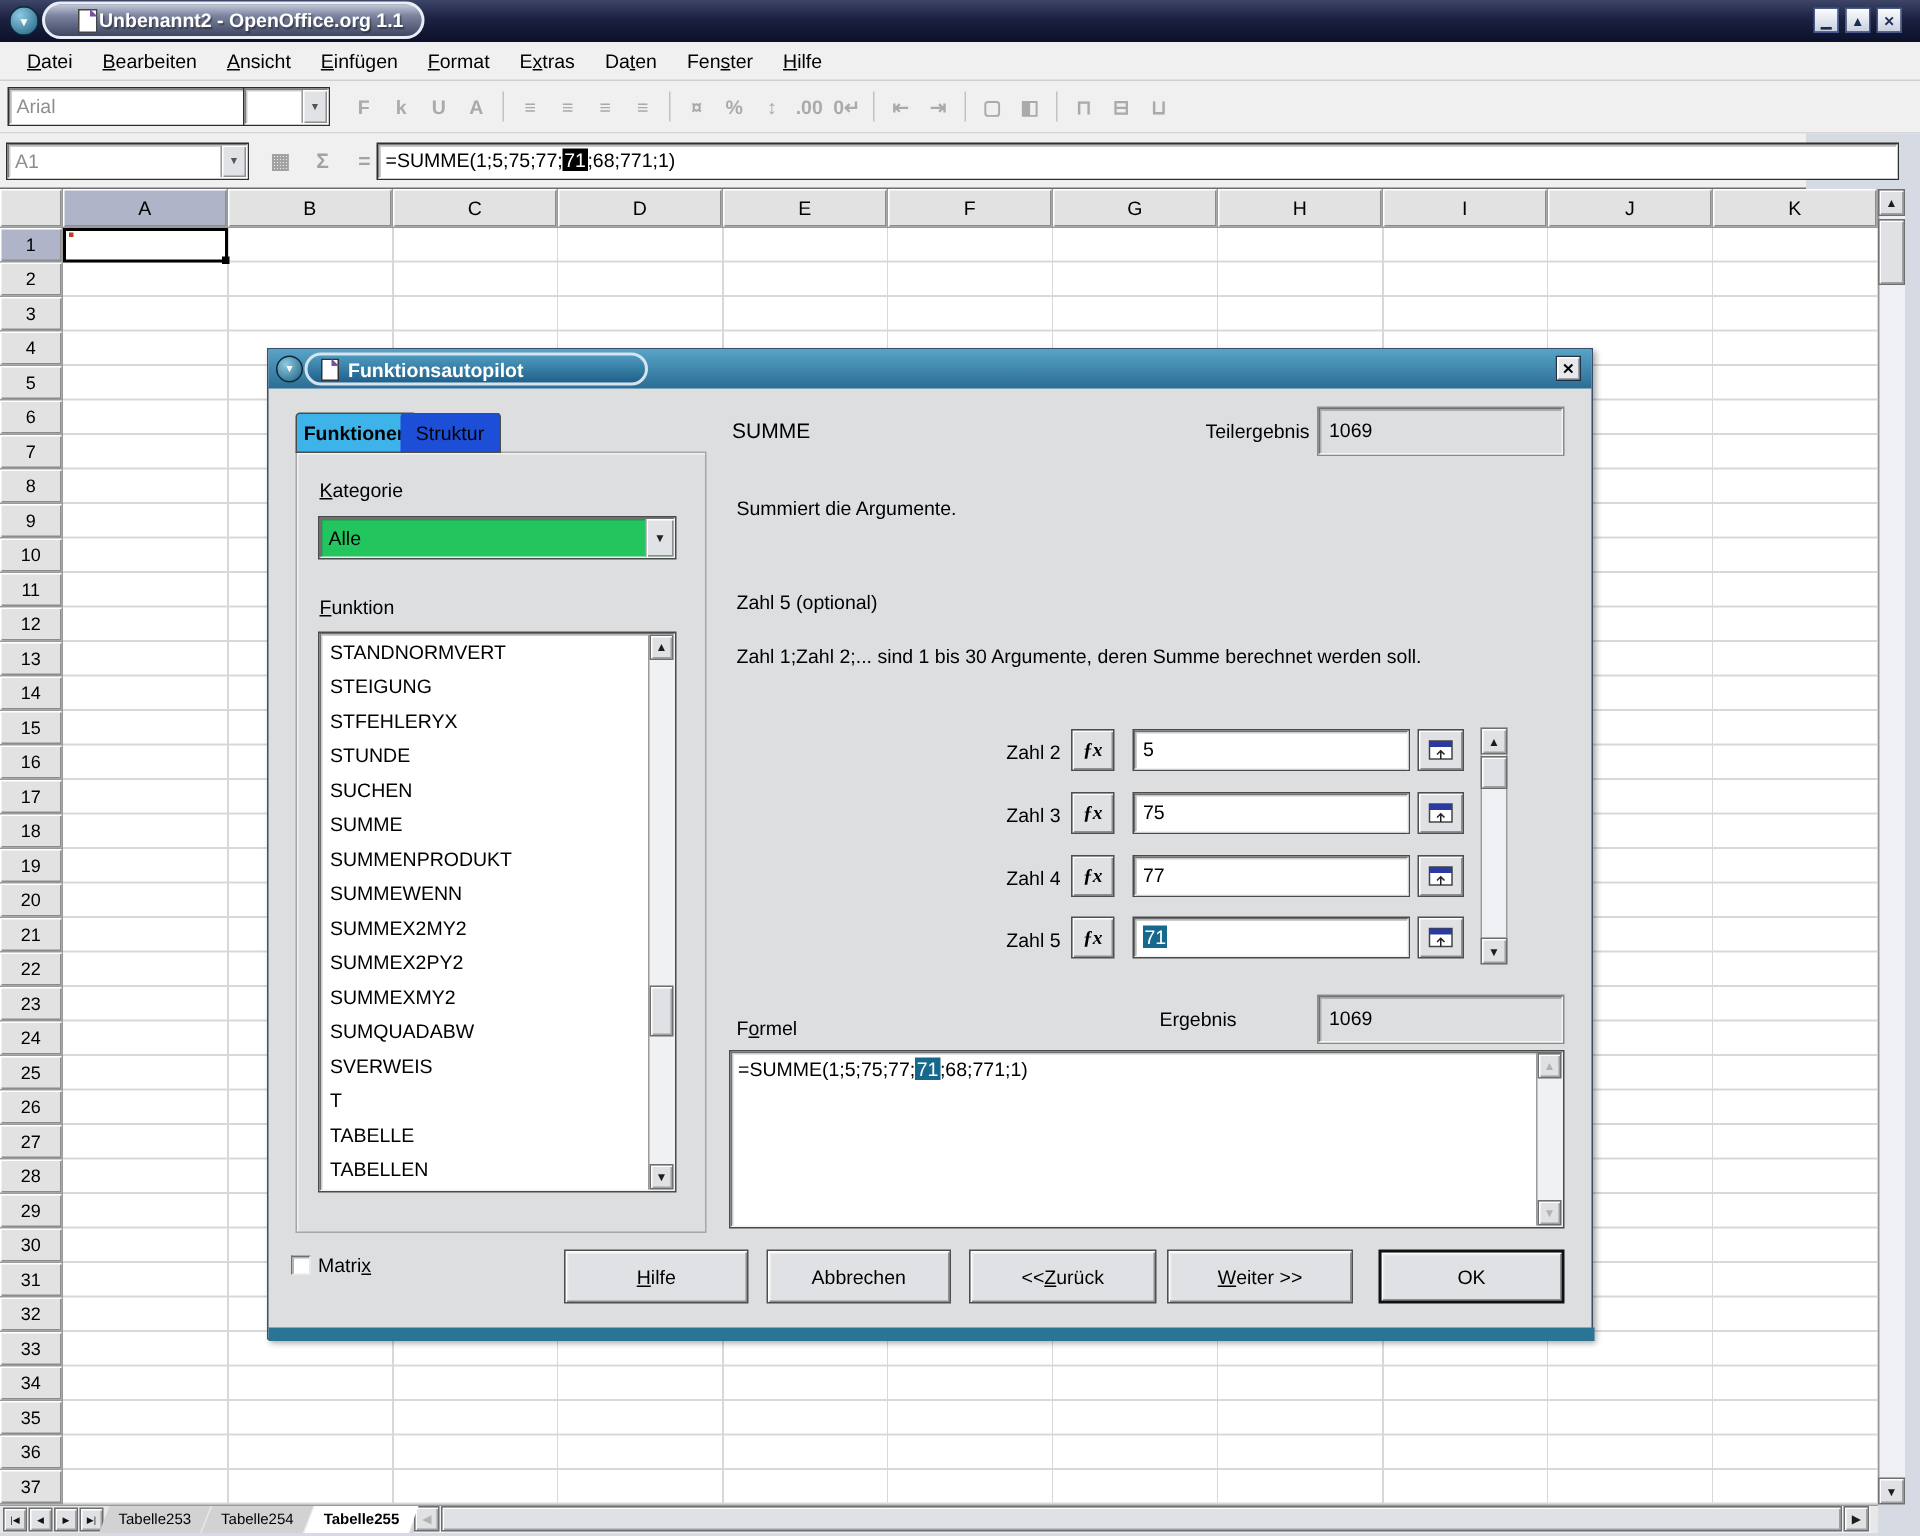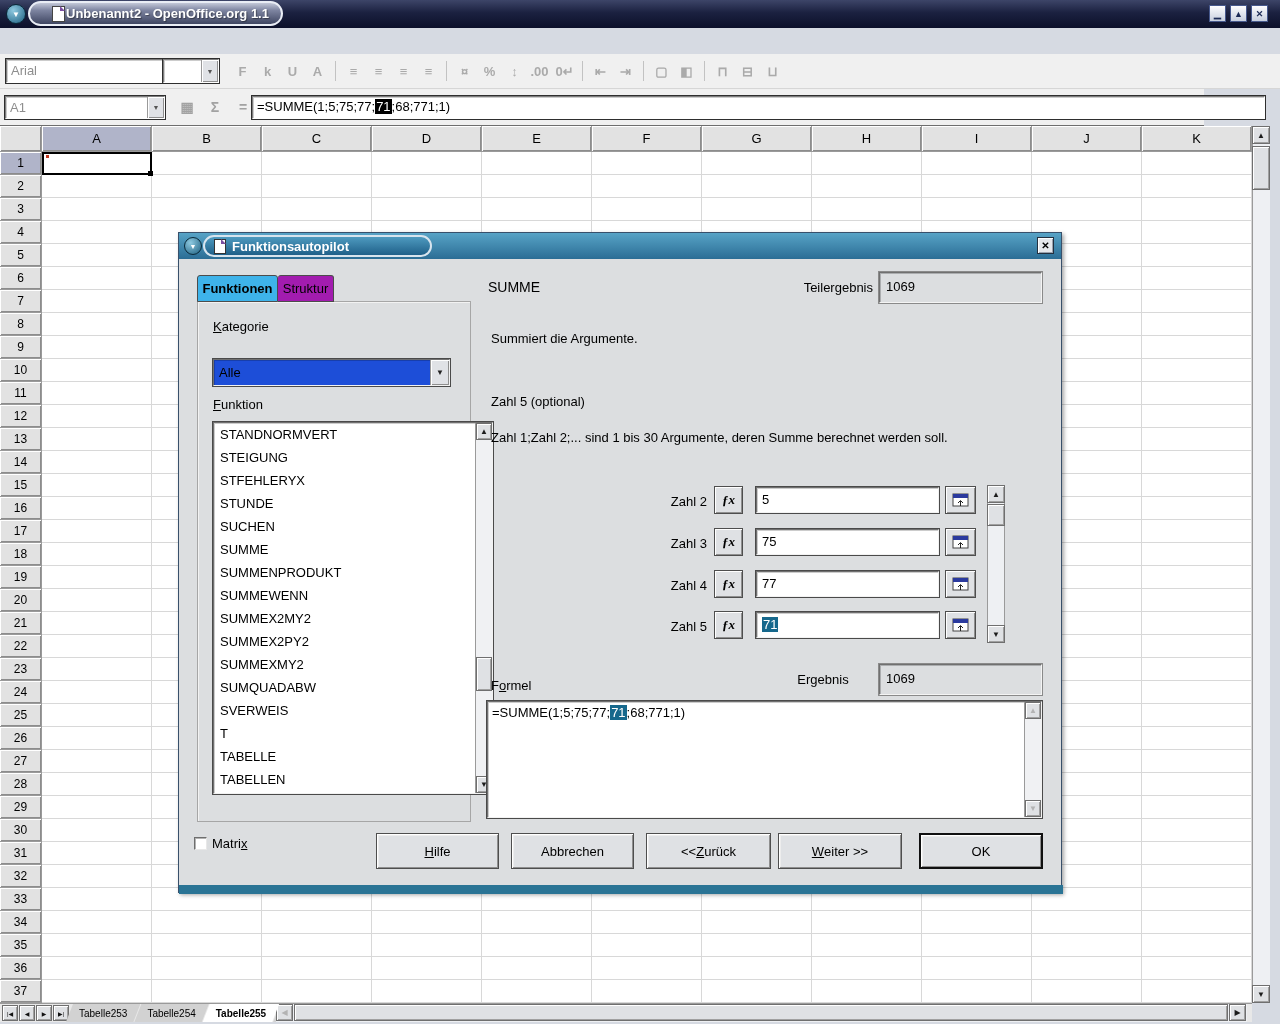--- a/index.html
+++ b/index.html
@@ -115,29 +115,29 @@
     color:#fff; font-size:7px; display:flex; align-items:center; justify-content:center; }
   #dpill { position:absolute; left:24px; top:2px; width:229px; height:22px; border-radius:12px;
     border:2px solid #d7e4ee; background:linear-gradient(180deg,#4e9abf,#1f6089);
     display:flex; align-items:center; gap:6px; padding-left:9px; color:#fff; font-weight:bold; font-size:13px; }
   #dclose { position:absolute; right:7px; top:4px; width:17px; height:17px; background:#e6e8ec;
     border:1px solid #23303f; box-shadow:inset 1px 1px 0 #fff, inset -1px -1px 0 #9aa2ae;
     display:flex; align-items:center; justify-content:center; font-size:10px; font-weight:bold; color:#000; }
   .dtab { position:absolute; top:42px; height:27px; border:1px solid #4c4c4c; border-radius:3px 3px 0 0;
     display:flex; align-items:center; justify-content:center; font-size:13px; color:#000; z-index:3; }
   #tab-funktionen { left:18px; width:81px; background:#3eb3ea; font-weight:bold; }
-  #tab-struktur  { left:99px; width:56px; background:#a21caf; border-left:none; }
+  #tab-struktur  { left:88px; width:67px; background:#1d4ed8; border-left:none; }
   #leftpane { position:absolute; left:18px; top:68px; width:274px; height:521px;
     border:1px solid #a6a6a6; box-shadow:inset 1px 1px 0 #f2f2f2; }
   .dlabel { position:absolute; font-size:13px; color:#000; white-space:nowrap; }
-  #dcombo { position:absolute; left:34px; top:126px; width:237px; height:27px; background:#1d4ed8; display:flex;
+  #dcombo { position:absolute; left:34px; top:112px; width:237px; height:27px; background:#22c55e; display:flex;
     border:1px solid; border-color:#707070 #f2f2f2 #f2f2f2 #707070; box-shadow:inset 1px 1px 0 rgba(0,0,0,.2), 0 0 0 1px #4a4a4a;gap:48px; }
   #dcombo .cval { flex:1; font-size:13px; color:#000; padding:5px; }
   #dcombo .dropbtn { width:19px; font-size:8px; color:#222; }
-  #funclist { position:absolute; left:34px; top:189px; width:280px; height:372px; background:#fff;
+  #funclist { position:absolute; left:34px; top:189px; width:237px; height:372px; background:#fff;
     border:1px solid; border-color:#707070 #f2f2f2 #f2f2f2 #707070; box-shadow:inset 1px 1px 0 rgba(0,0,0,.2), 0 0 0 1px #4a4a4a; }
   #funclist-items { position:absolute; left:1px; top:1px; right:17px; bottom:1px; overflow:hidden; }
   .li { height:23px; padding:3px 5px; font-size:13px; color:#000; white-space:nowrap; }
   #funclist-sb { position:absolute; right:0; top:0; width:17px; height:100%; background:#f0f1f3; border-left:1px solid #9a9a9a; }
   #funclist-sb .sbtn { width:16px; height:17px; }
   .inset { background:#dcdee0; border:1px solid; border-color:#707070 #f4f4f4 #f4f4f4 #707070;
     box-shadow:inset 1px 1px 0 rgba(0,0,0,.22), 0 0 0 1px #8a8a8a; }
   #partialbox { position:absolute; left:700px; top:39px; width:163px; height:31px; font-size:13px; padding:6px; }
   #resultbox  { position:absolute; left:700px; top:431px; width:163px; height:31px; font-size:13px; padding:6px; }
   .argrow-label { position:absolute; width:70px; text-align:right; font-size:13px; }
@@ -182,20 +182,31 @@
         </svg>
       <span class="wtitle">Unbenannt2 - OpenOffice.org 1.1</span>
     </div>
     <div id="win-controls">
         <div class="wctl">▁</div>
         <div class="wctl">▲</div>
         <div class="wctl">✕</div>
       </div>
   </div>
 
+  <div id="menubar">
+      <div class="menuitem"><u>D</u>atei</div>
+      <div class="menuitem"><u>B</u>earbeiten</div>
+      <div class="menuitem"><u>A</u>nsicht</div>
+      <div class="menuitem"><u>E</u>infügen</div>
+      <div class="menuitem"><u>F</u>ormat</div>
+      <div class="menuitem">E<u>x</u>tras</div>
+      <div class="menuitem">Da<u>t</u>en</div>
+      <div class="menuitem">Fen<u>s</u>ter</div>
+      <div class="menuitem"><u>H</u>ilfe</div>
+    </div>
 
   <div id="toolbar">
     <div class="combo" id="font-combo">
       <span class="cval">Arial</span>
       <span class="dropbtn">▼</span>
     </div>
     <div class="combo" id="size-combo">
       <span class="cval"></span>
       <span class="dropbtn">▼</span>
     </div>
@@ -429,21 +440,21 @@
           </svg>
         </div>
       </div>
     <div id="argscroll">
       <div class="sbtn" style="left:-1px;top:-1px;width:18px;height:18px;">▲</div>
       <div class="thumb" style="left:-1px;top:18px;width:18px;height:22px;"></div>
       <div class="sbtn" style="left:-1px;top:139px;width:18px;height:18px;">▼</div>
     </div>
 
     <div class="dlabel" style="left:312px;top:445px;">F<u>o</u>rmel</div>
-    <div class="dlabel" style="left:594px;top:439px;width:100px;text-align:center;">Ergebnis</div>
+    <div class="dlabel" style="left:594px;top:439px;width:100px;text-align:left;">Ergebnis</div>
     <div class="inset" id="resultbox"><span>1069</span></div>
 
     <div id="formulaarea">
       <div id="formulatext"><span>=SUMME(1;5;75;77;</span><span class="sel-teal">71</span><span>;68;771;1)</span></div>
       <div id="fa-sb">
         <div class="sbtn dis" style="left:0;top:0;">▲</div>
         <div class="sbtn dis" style="left:0;top:98px;">▼</div>
       </div>
     </div>
 

